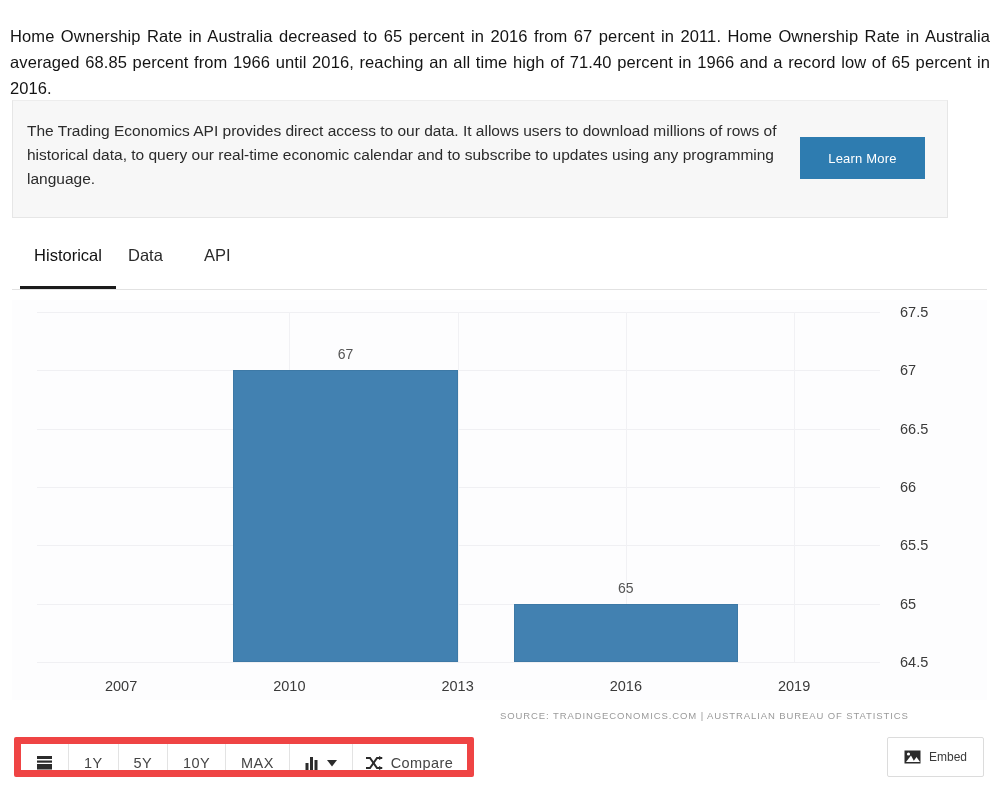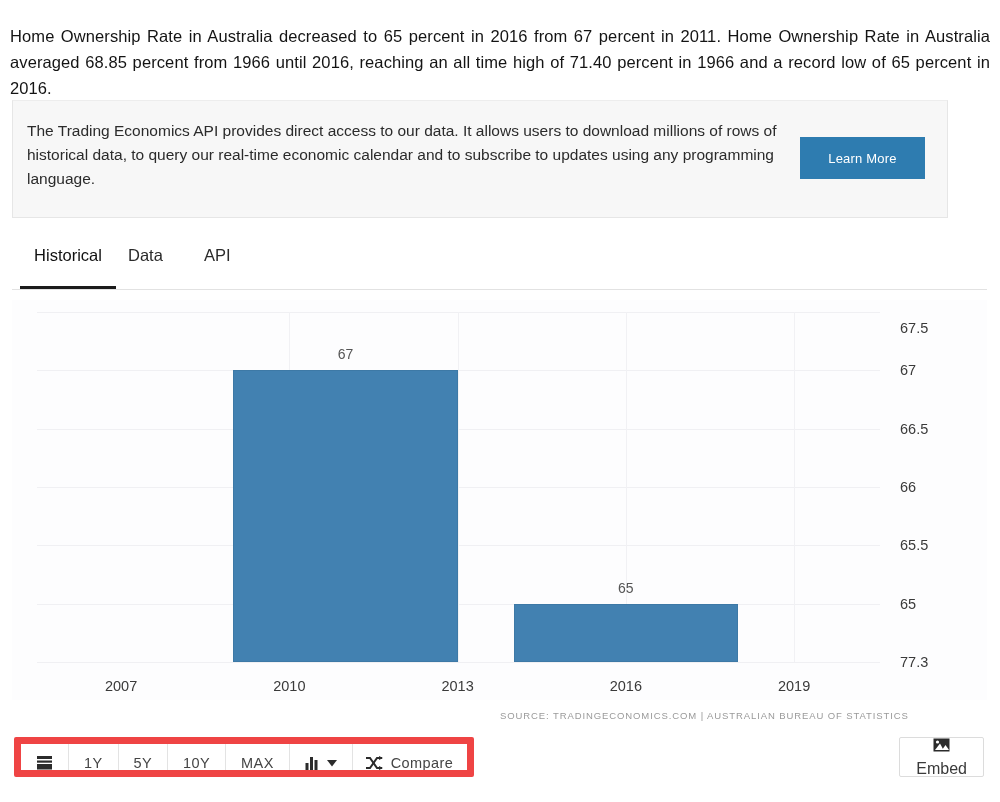--- a/index.html
+++ b/index.html
@@ -179,25 +179,24 @@
     position: absolute;
     right: 16px; top: 737px;
     height: 40px;
     padding: 0 16px;
     display: flex;
     align-items: center;
     gap: 8px;
     border: 1px solid #dcdcdc;
     background: #ffffff;
     border-radius: 2px;
-    font-size: 16px;
+    font-size: 12px;
     color: #3a3a3a;
     cursor: pointer;
     font-family: "Liberation Sans", sans-serif;
-    flex-direction: column;
   }
 
   .ic { display: inline-block; line-height: 0; }
 </style>
 </head>
 <body>
 
 <div id="page">
 
   <p id="intro">Home Ownership Rate in Australia decreased to 65 percent in 2016 from 67 percent in 2011. Home Ownership Rate in Australia averaged 68.85 percent from 1966 until 2016, reaching an all time high of 71.40 percent in 1966 and a record low of 65 percent in 2016.</p>
@@ -209,33 +208,33 @@
 
   <div id="tabs">
     <div class="tab active" id="tab-0">Historical</div>
     <div class="tab" id="tab-1">Data</div>
     <div class="tab" id="tab-2">API</div>
   </div>
 
   <div id="chart">
     <div class="plot" id="plot">
         <div class="hgrid" style="top: 0px;"></div>
-        <div class="ylabel" style="top: 16px;">67.5</div>
+        <div class="ylabel" style="top: 0px;">67.5</div>
         <div class="hgrid" style="top: 58.3333px;"></div>
         <div class="ylabel" style="top: 58.3333px;">67</div>
         <div class="hgrid" style="top: 116.667px;"></div>
         <div class="ylabel" style="top: 116.667px;">66.5</div>
         <div class="hgrid" style="top: 175px;"></div>
         <div class="ylabel" style="top: 175px;">66</div>
         <div class="hgrid" style="top: 233.333px;"></div>
         <div class="ylabel" style="top: 233.333px;">65.5</div>
         <div class="hgrid" style="top: 291.667px;"></div>
         <div class="ylabel" style="top: 291.667px;">65</div>
         <div class="hgrid" style="top: 350px;"></div>
-        <div class="ylabel" style="top: 350px;">77.3</div>
+        <div class="ylabel" style="top: 350px;">64.5</div>
         <div class="xlabel" style="left: 84.1216px;">2007</div>
         <div class="vgrid" style="left: 252.365px;"></div>
         <div class="xlabel" style="left: 252.365px;">2010</div>
         <div class="vgrid" style="left: 420.608px;"></div>
         <div class="xlabel" style="left: 420.608px;">2013</div>
         <div class="vgrid" style="left: 588.851px;"></div>
         <div class="xlabel" style="left: 588.851px;">2016</div>
         <div class="vgrid" style="left: 757.095px;"></div>
         <div class="xlabel" style="left: 757.095px;">2019</div>
         <div class="bar" style="left: 196.284px; width: 224.324px; top: 58.3333px; height: 291.667px; background: rgb(66, 129, 177);"></div>

